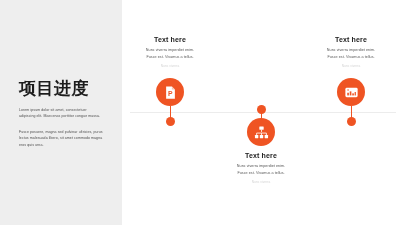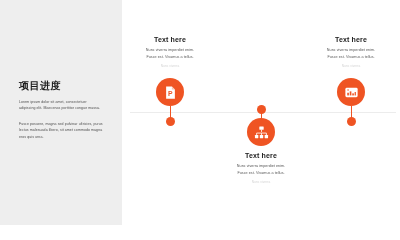--- a/index.html
+++ b/index.html
@@ -22,21 +22,21 @@
     left:0; top:0;
     width:122px; height:225px;
     background:#eeeeee;
   }
   .left-inner{
     position:absolute;
     left:19px; top:80px;
     width:90px;
   }
   .deck-title{
-    font-size:10px;
+    font-size:17px;
     font-weight:bold;
     color:#1d1d1d;
     letter-spacing:0.5px;
     line-height:1.1;
     margin-bottom:8px;
   }
   .deck-para{
     font-size:3.5px;
     line-height:1.85;
     color:#4c4c4c;

